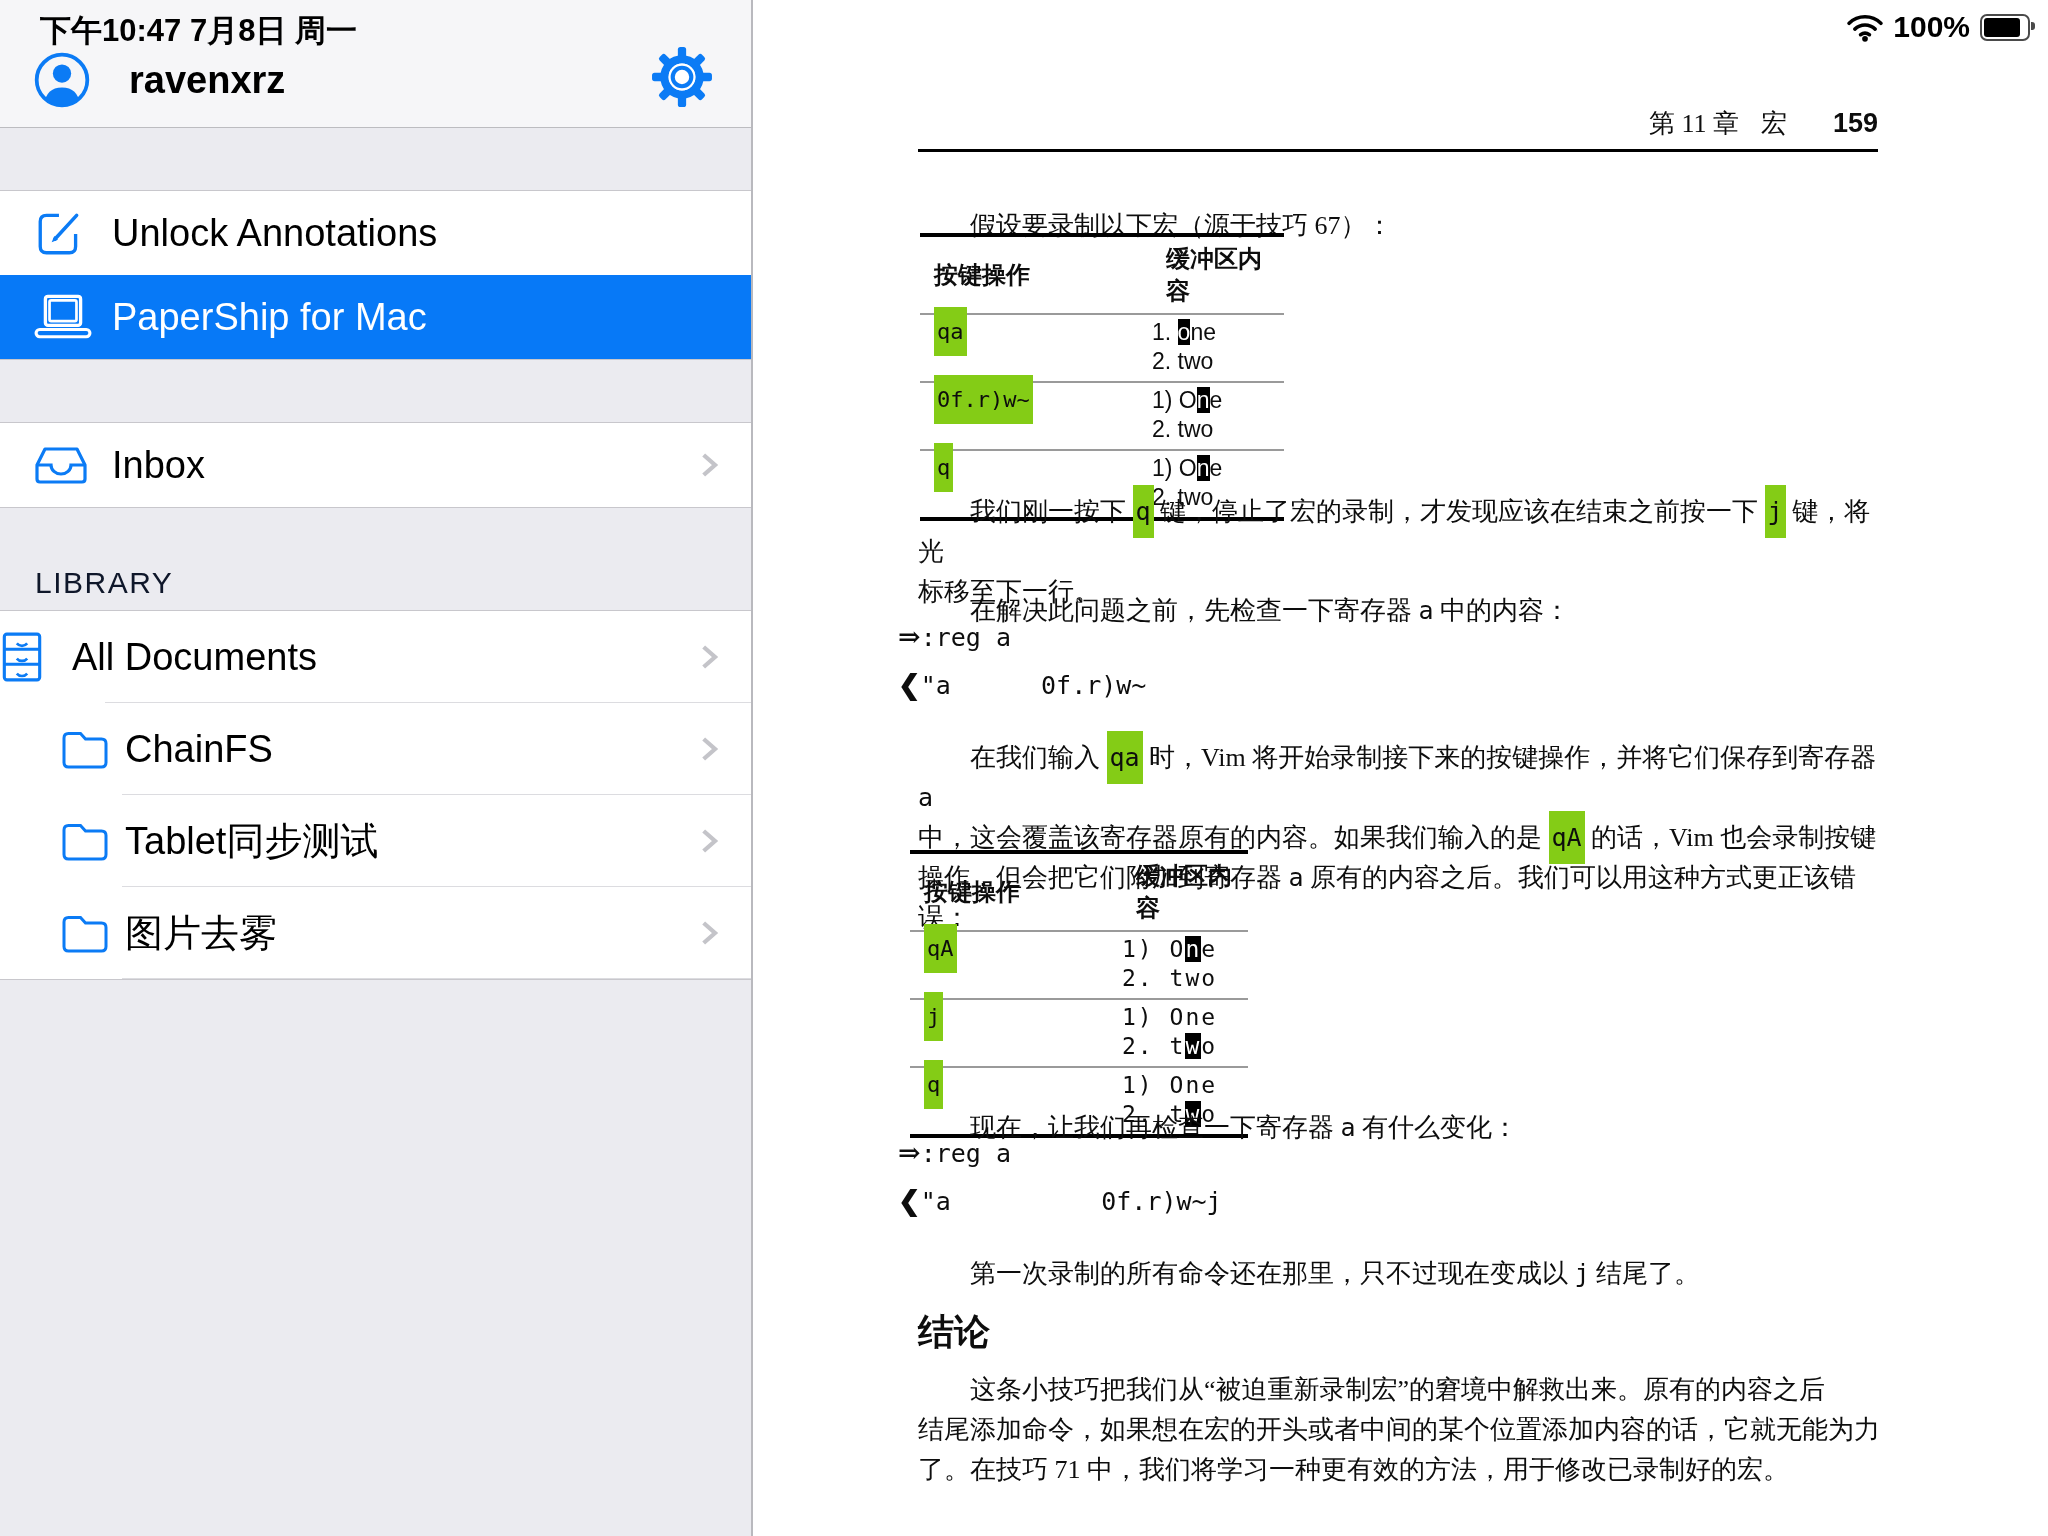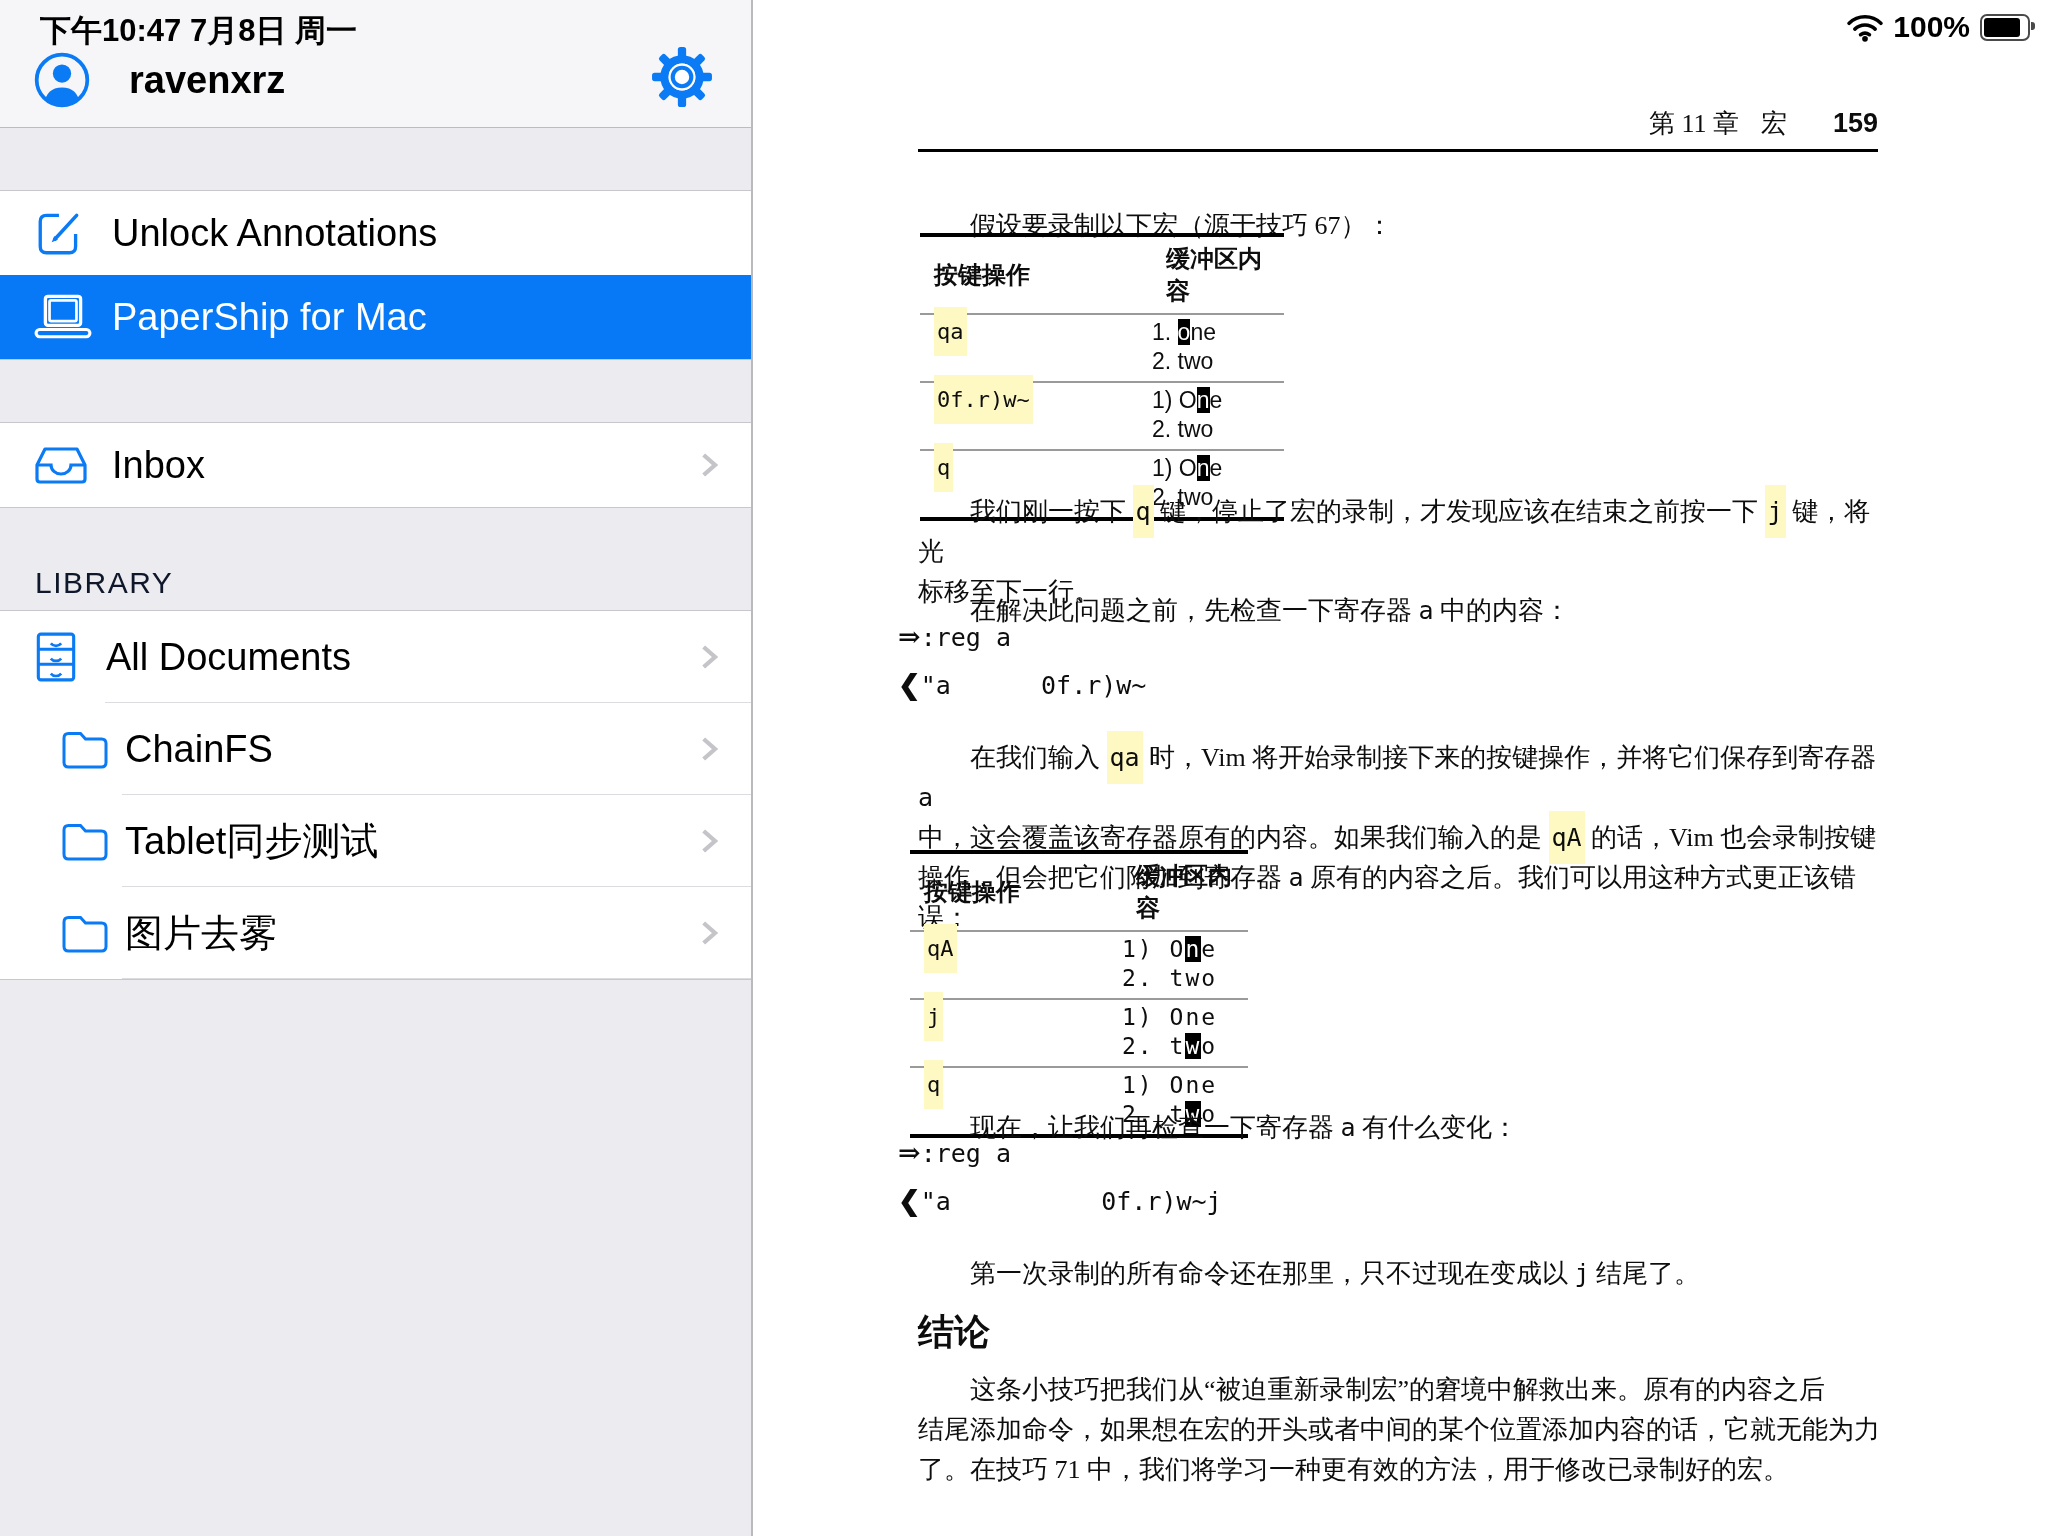--- a/index.html
+++ b/index.html
@@ -27,21 +27,21 @@
   .nav-row .label{font-size:38px;color:#000;}
   .nav-row.selected{background:#0779f7;}
   .nav-row.selected .label{color:#fff;}
 
   .lib-header{height:92px;background:#ebebf0;border-top:1px solid #c8c7cc;
               border-bottom:1px solid #c8c7cc;display:flex;align-items:flex-end;
               padding:0 0 10px 35px;flex:0 0 auto;}
   .lib-header span{font-size:30px;color:#0f172a;letter-spacing:1.5px;}
 
   .lib-row{position:relative;height:92px;display:flex;align-items:center;
-           padding-left:34px;background:#fff;flex:0 0 auto;}
+           background:#fff;flex:0 0 auto;}
   .lib-row .icon-box{width:56px;height:52px;display:flex;align-items:center;margin-right:16px;flex:0 0 auto;}
   .lib-row.folder{padding-left:61px;}
   .lib-row.folder .icon-box{width:50px;margin-right:14px;}
   .lib-row .label{font-size:38px;color:#000;}
   .lib-row .sep{position:absolute;left:105px;right:0;bottom:0;border-bottom:1.5px solid #dcdce0;}
   .lib-row.folder .sep{left:122px;}
   .chev{position:absolute;right:26px;top:50%;margin-top:-16px;width:32px;height:32px;}
 
   .sidebar-footer{flex:1 1 auto;background:#ebebf0;border-top:1px solid #c8c7cc;}
 
@@ -61,21 +61,21 @@
   .page-head .chap{}
   .page-head .ttl{margin-left:22px;}
   .page-head .pg{margin-left:46px;font-weight:bold;font-family:"Liberation Sans",sans-serif;font-size:27px;}
   .head-rule{position:absolute;top:149px;left:0;width:960px;border-top:3px solid #000;}
 
   .para{position:absolute;left:0;width:962px;font-size:26px;line-height:40px;}
   .para.indent{text-indent:52px;}
   .codeline{position:absolute;left:-20px;font-size:26px;line-height:34px;white-space:pre;}
 
   .seg-c{font-family:"DejaVu Sans Mono","Liberation Mono",monospace;font-size:25px;white-space:pre;}
-  .seg-k{background:#fef9c3;padding:12px 3px;}
+  .seg-k{background:#84cc16;padding:12px 3px;}
   .seg-h{background:#000;color:#fff;}
   .seg-p{font-weight:bold;font-size:27px;}
 
   .concl{position:absolute;left:0;font-family:"Liberation Sans",sans-serif;
          font-weight:bold;font-size:36px;}
 
   
   .vimtable{position:absolute;border-collapse:collapse;
             border-top:4px solid #000;border-bottom:4px solid #000;}
   .vimtable th{text-align:left;font-family:"Liberation Sans",sans-serif;font-weight:bold;

